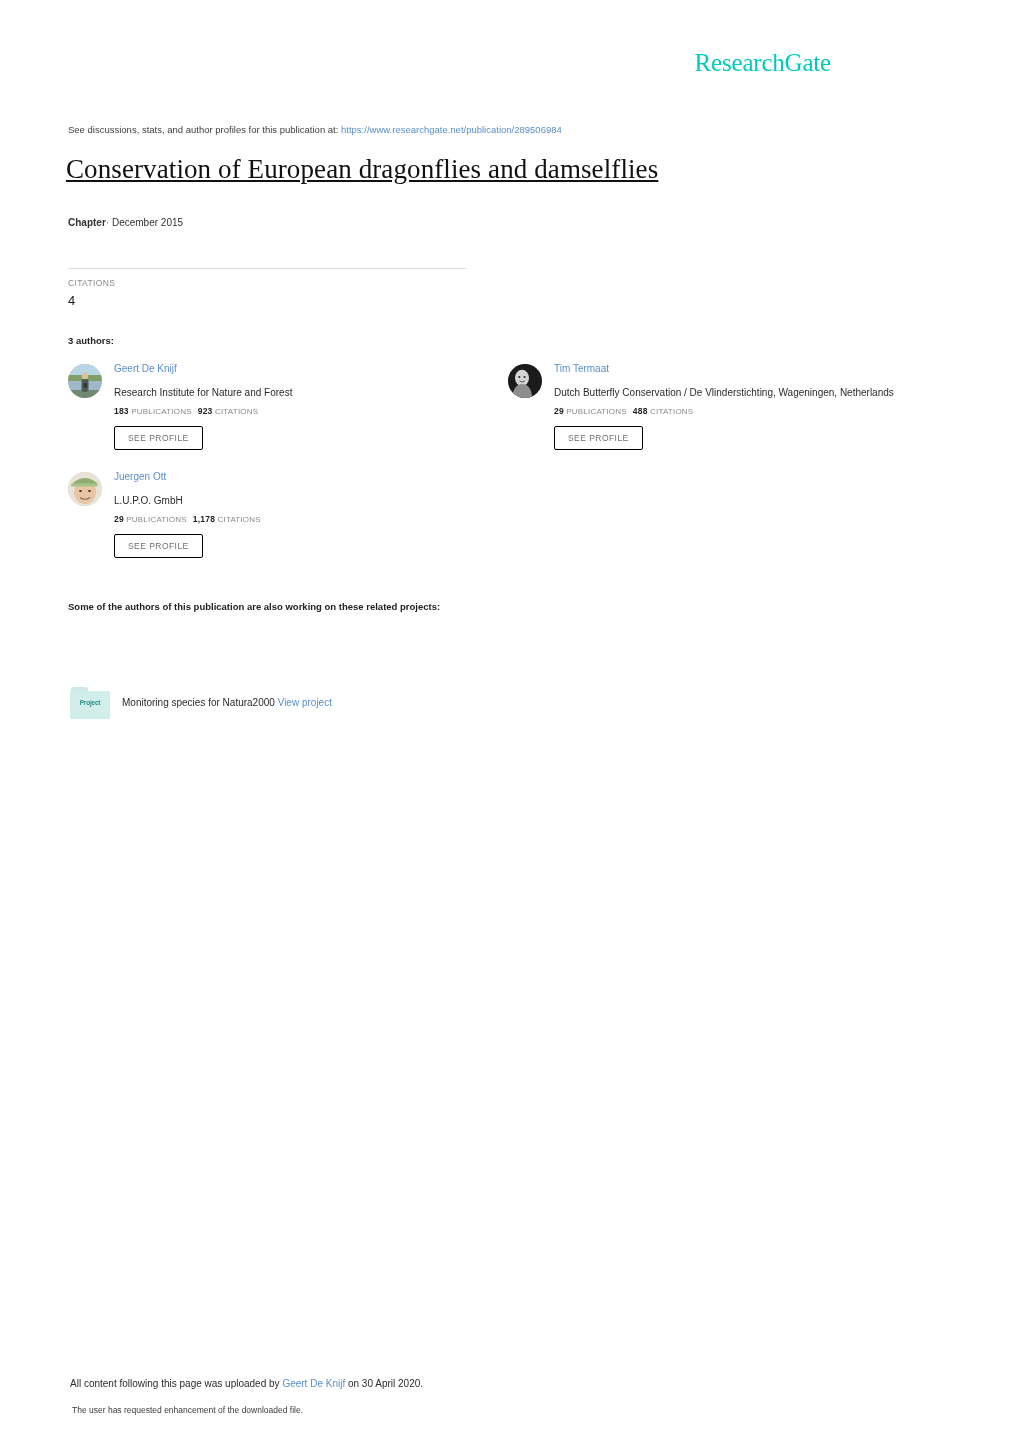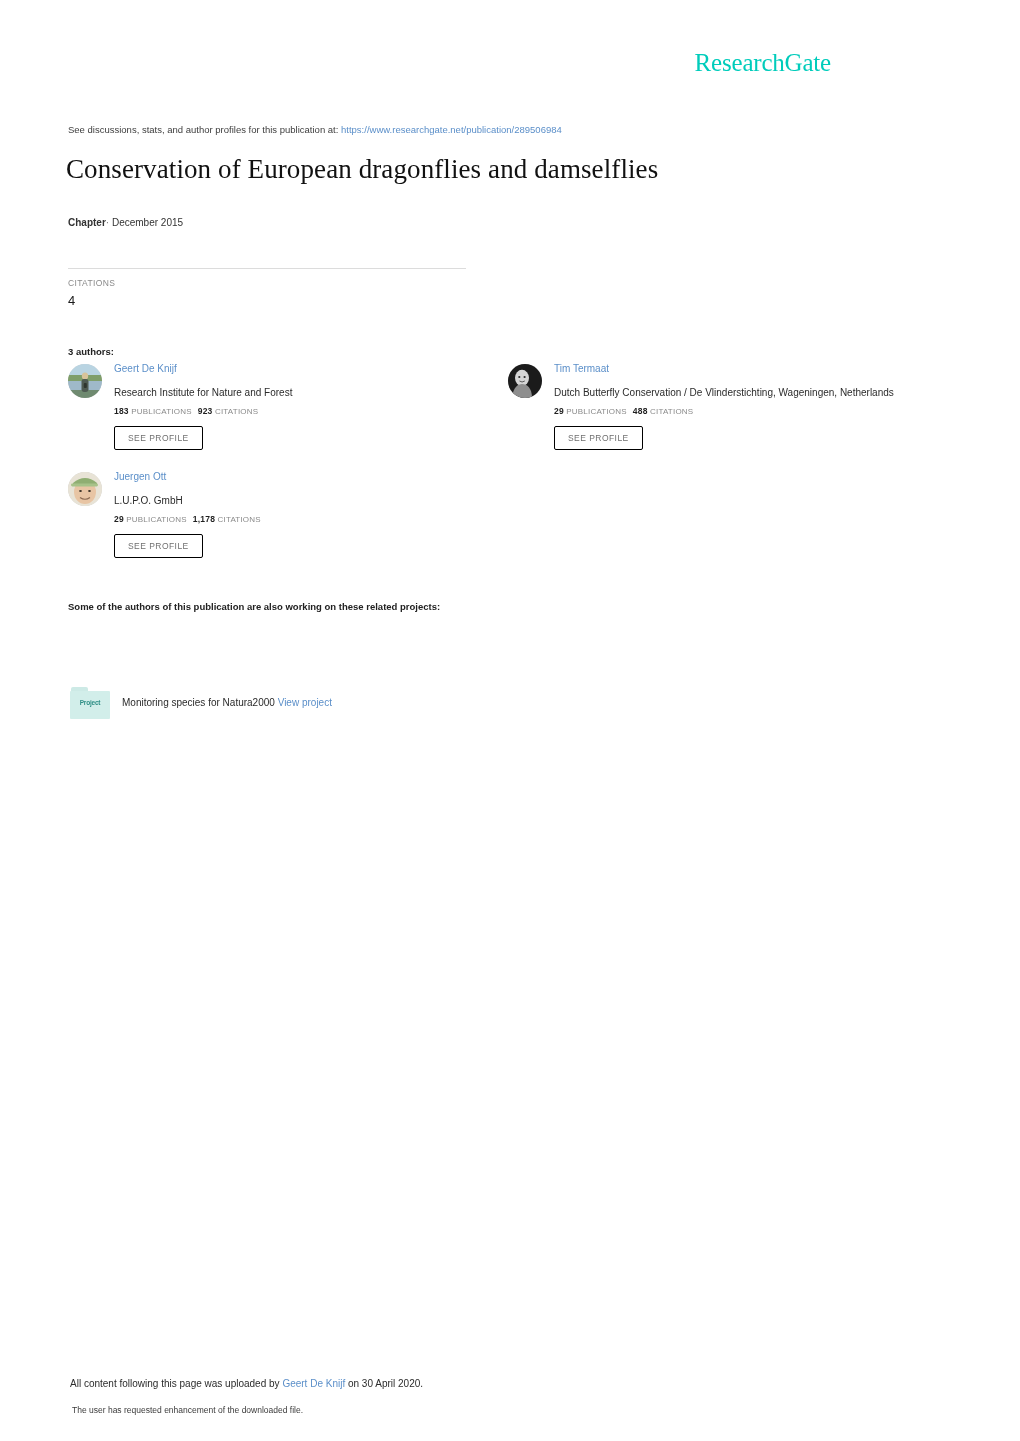--- a/index.html
+++ b/index.html
@@ -54,20 +54,21 @@
     position: absolute;
     left: 66px;
     top: 154px;
     font-family: "Liberation Serif", serif;
     font-size: 27px;
     font-weight: 400;
     color: #111111;
     letter-spacing: 0.1px;
     white-space: nowrap;
     line-height: 1.15;
+    text-decoration: underline;
   }
 
   
   .chapter-line {
     position: absolute;
     left: 68px;
     top: 217px;
     font-size: 10px;
     color: #333333;
     white-space: nowrap;
@@ -93,21 +94,21 @@
   .stat-value {
     margin-top: 5px;
     font-size: 13px;
     color: #1a1a1a;
   }
 
   
   .authors-heading {
     position: absolute;
     left: 68px;
-    top: 346px;
+    top: 335px;
     font-size: 9.5px;
     font-weight: 700;
     color: #222222;
   }
 
   .author {
     position: absolute;
     width: 430px;
   }
   .author-1 { left: 68px; top: 363px; }

